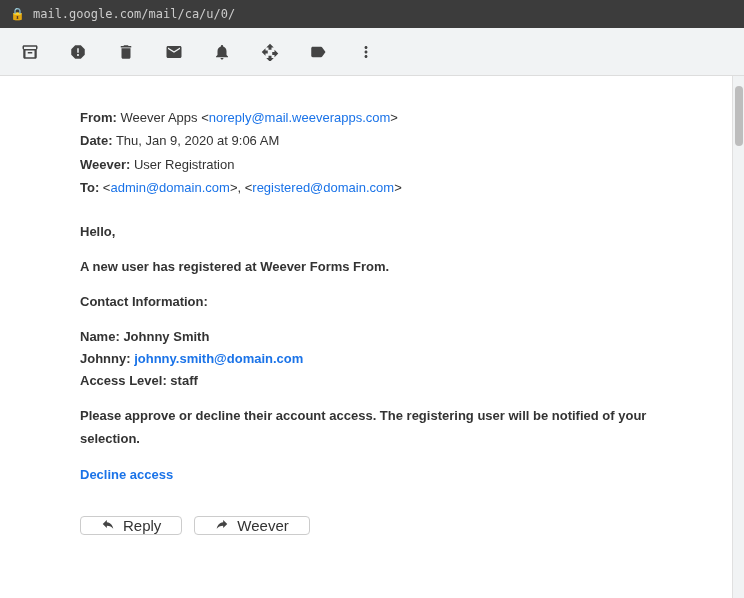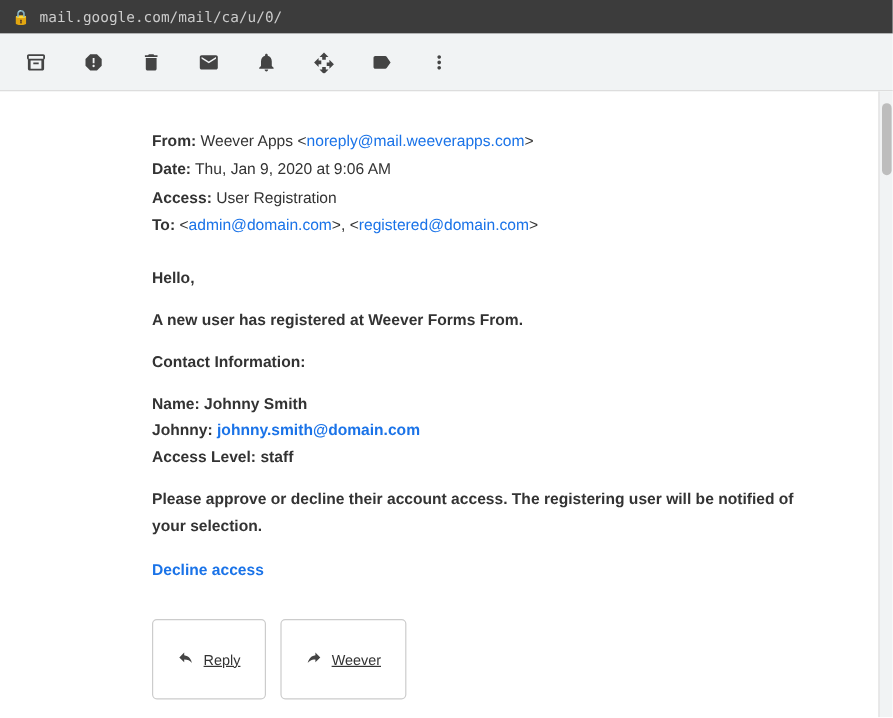--- a/index.html
+++ b/index.html
@@ -66,21 +66,20 @@
       display: flex;
       height: calc(598px - 28px - 48px);
       overflow: hidden;
     }
 
     .email-content {
       flex: 1;
       padding: 30px 60px 20px 80px;
       overflow-y: auto;
       position: relative;
-      margin-left: 47px;
     }
 
     
     .scrollbar {
       width: 12px;
       background: #f1f3f4;
       border-left: 1px solid #e0e0e0;
       position: relative;
     }
 
@@ -144,29 +143,28 @@
       display: flex;
       gap: 12px;
       margin-top: 20px;
       padding-top: 10px;
     }
 
     .btn {
       display: flex;
       align-items: center;
       gap: 8px;
-      padding: 24px 20px;
+      padding: 0 20px;
       border: 1px solid #ccc;
       border-radius: 4px;
       background: #fff;
       color: #333;
-      font-size: 12px;
+      font-size: 15px;
       cursor: pointer;
       font-family: Arial, sans-serif;
-      text-decoration: underline;
     }
 
     .btn-icon {
       font-size: 14px;
     }
   </style>
 </head>
 <body>
 
 <div class="address-bar">
@@ -224,21 +222,21 @@
       <div>
         <span class="label">From:</span>
         <span>Weever Apps</span>
         &lt;<a href="#">noreply@mail.weeverapps.com</a>&gt;
       </div>
       <div>
         <span class="label">Date:</span>
         <span>Thu, Jan 9, 2020 at 9:06 AM</span>
       </div>
       <div>
-        <span class="label">Access:</span>
+        <span class="label">Weever:</span>
         <span>User Registration</span>
       </div>
       <div>
         <span class="label">To:</span>
         &lt;<a href="#">admin@domain.com</a>&gt;,
         &lt;<a href="#">registered@domain.com</a>&gt;
       </div>
     </div>
 
     <div class="email-body">

